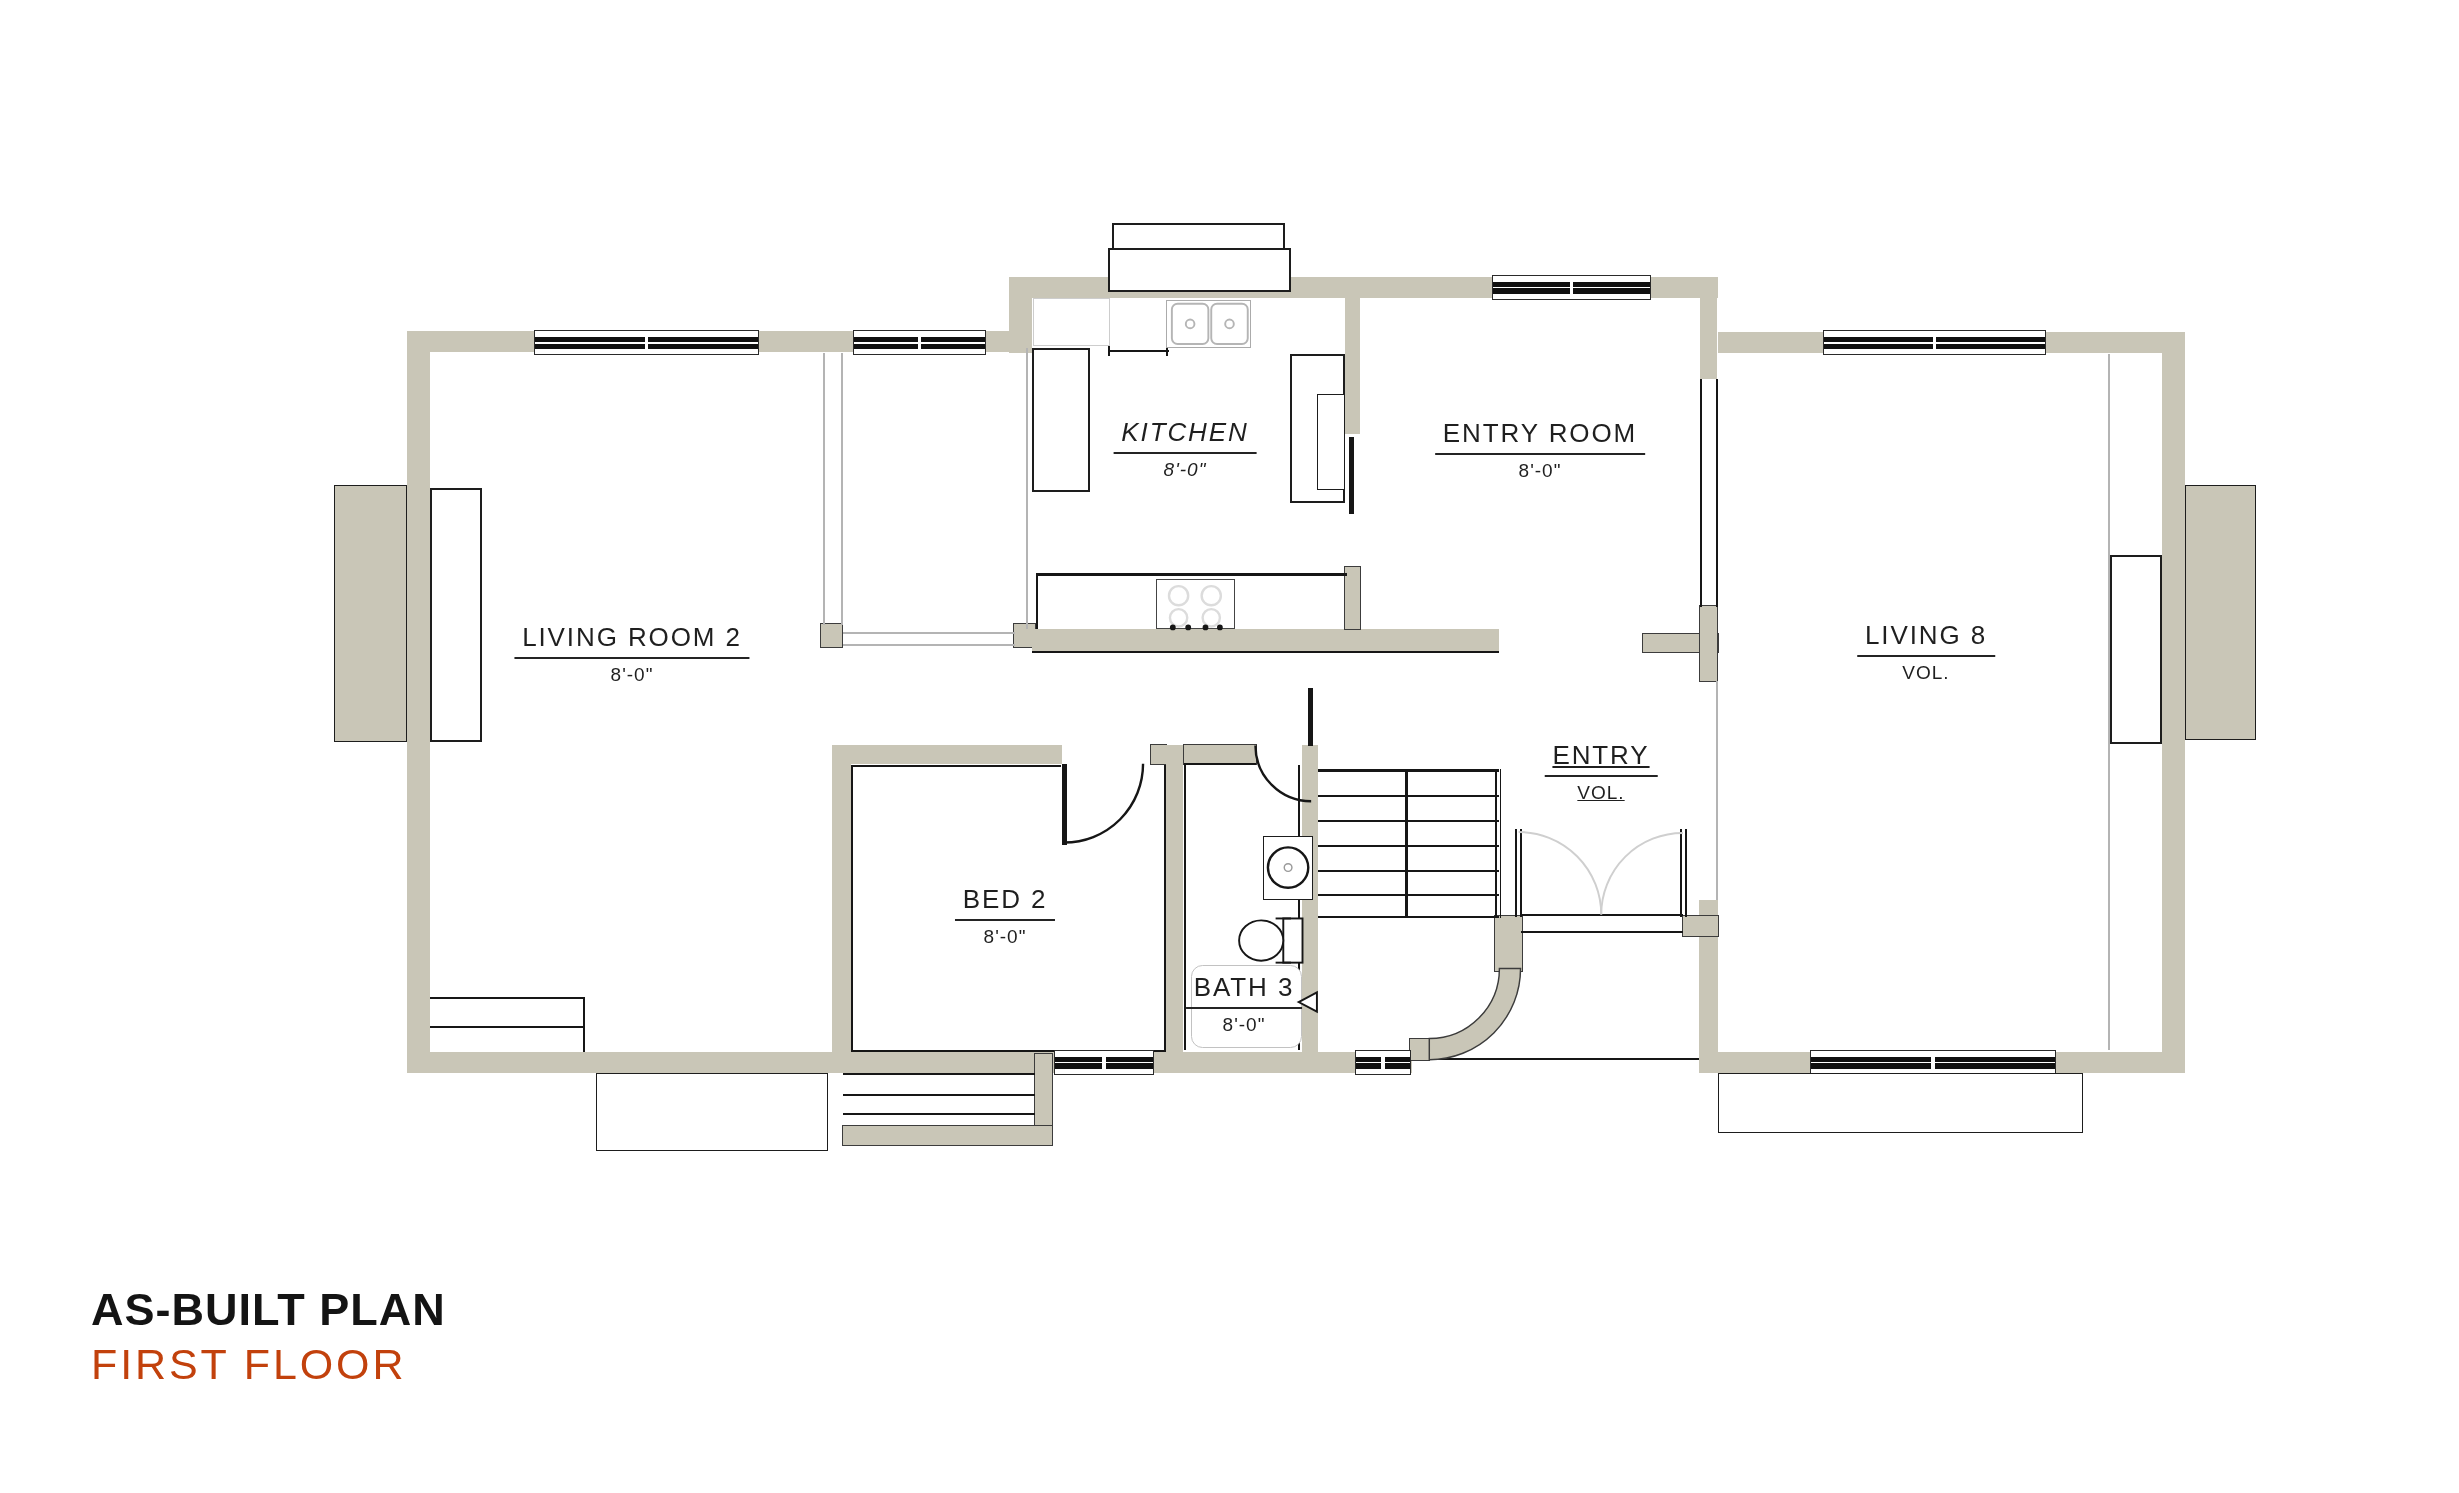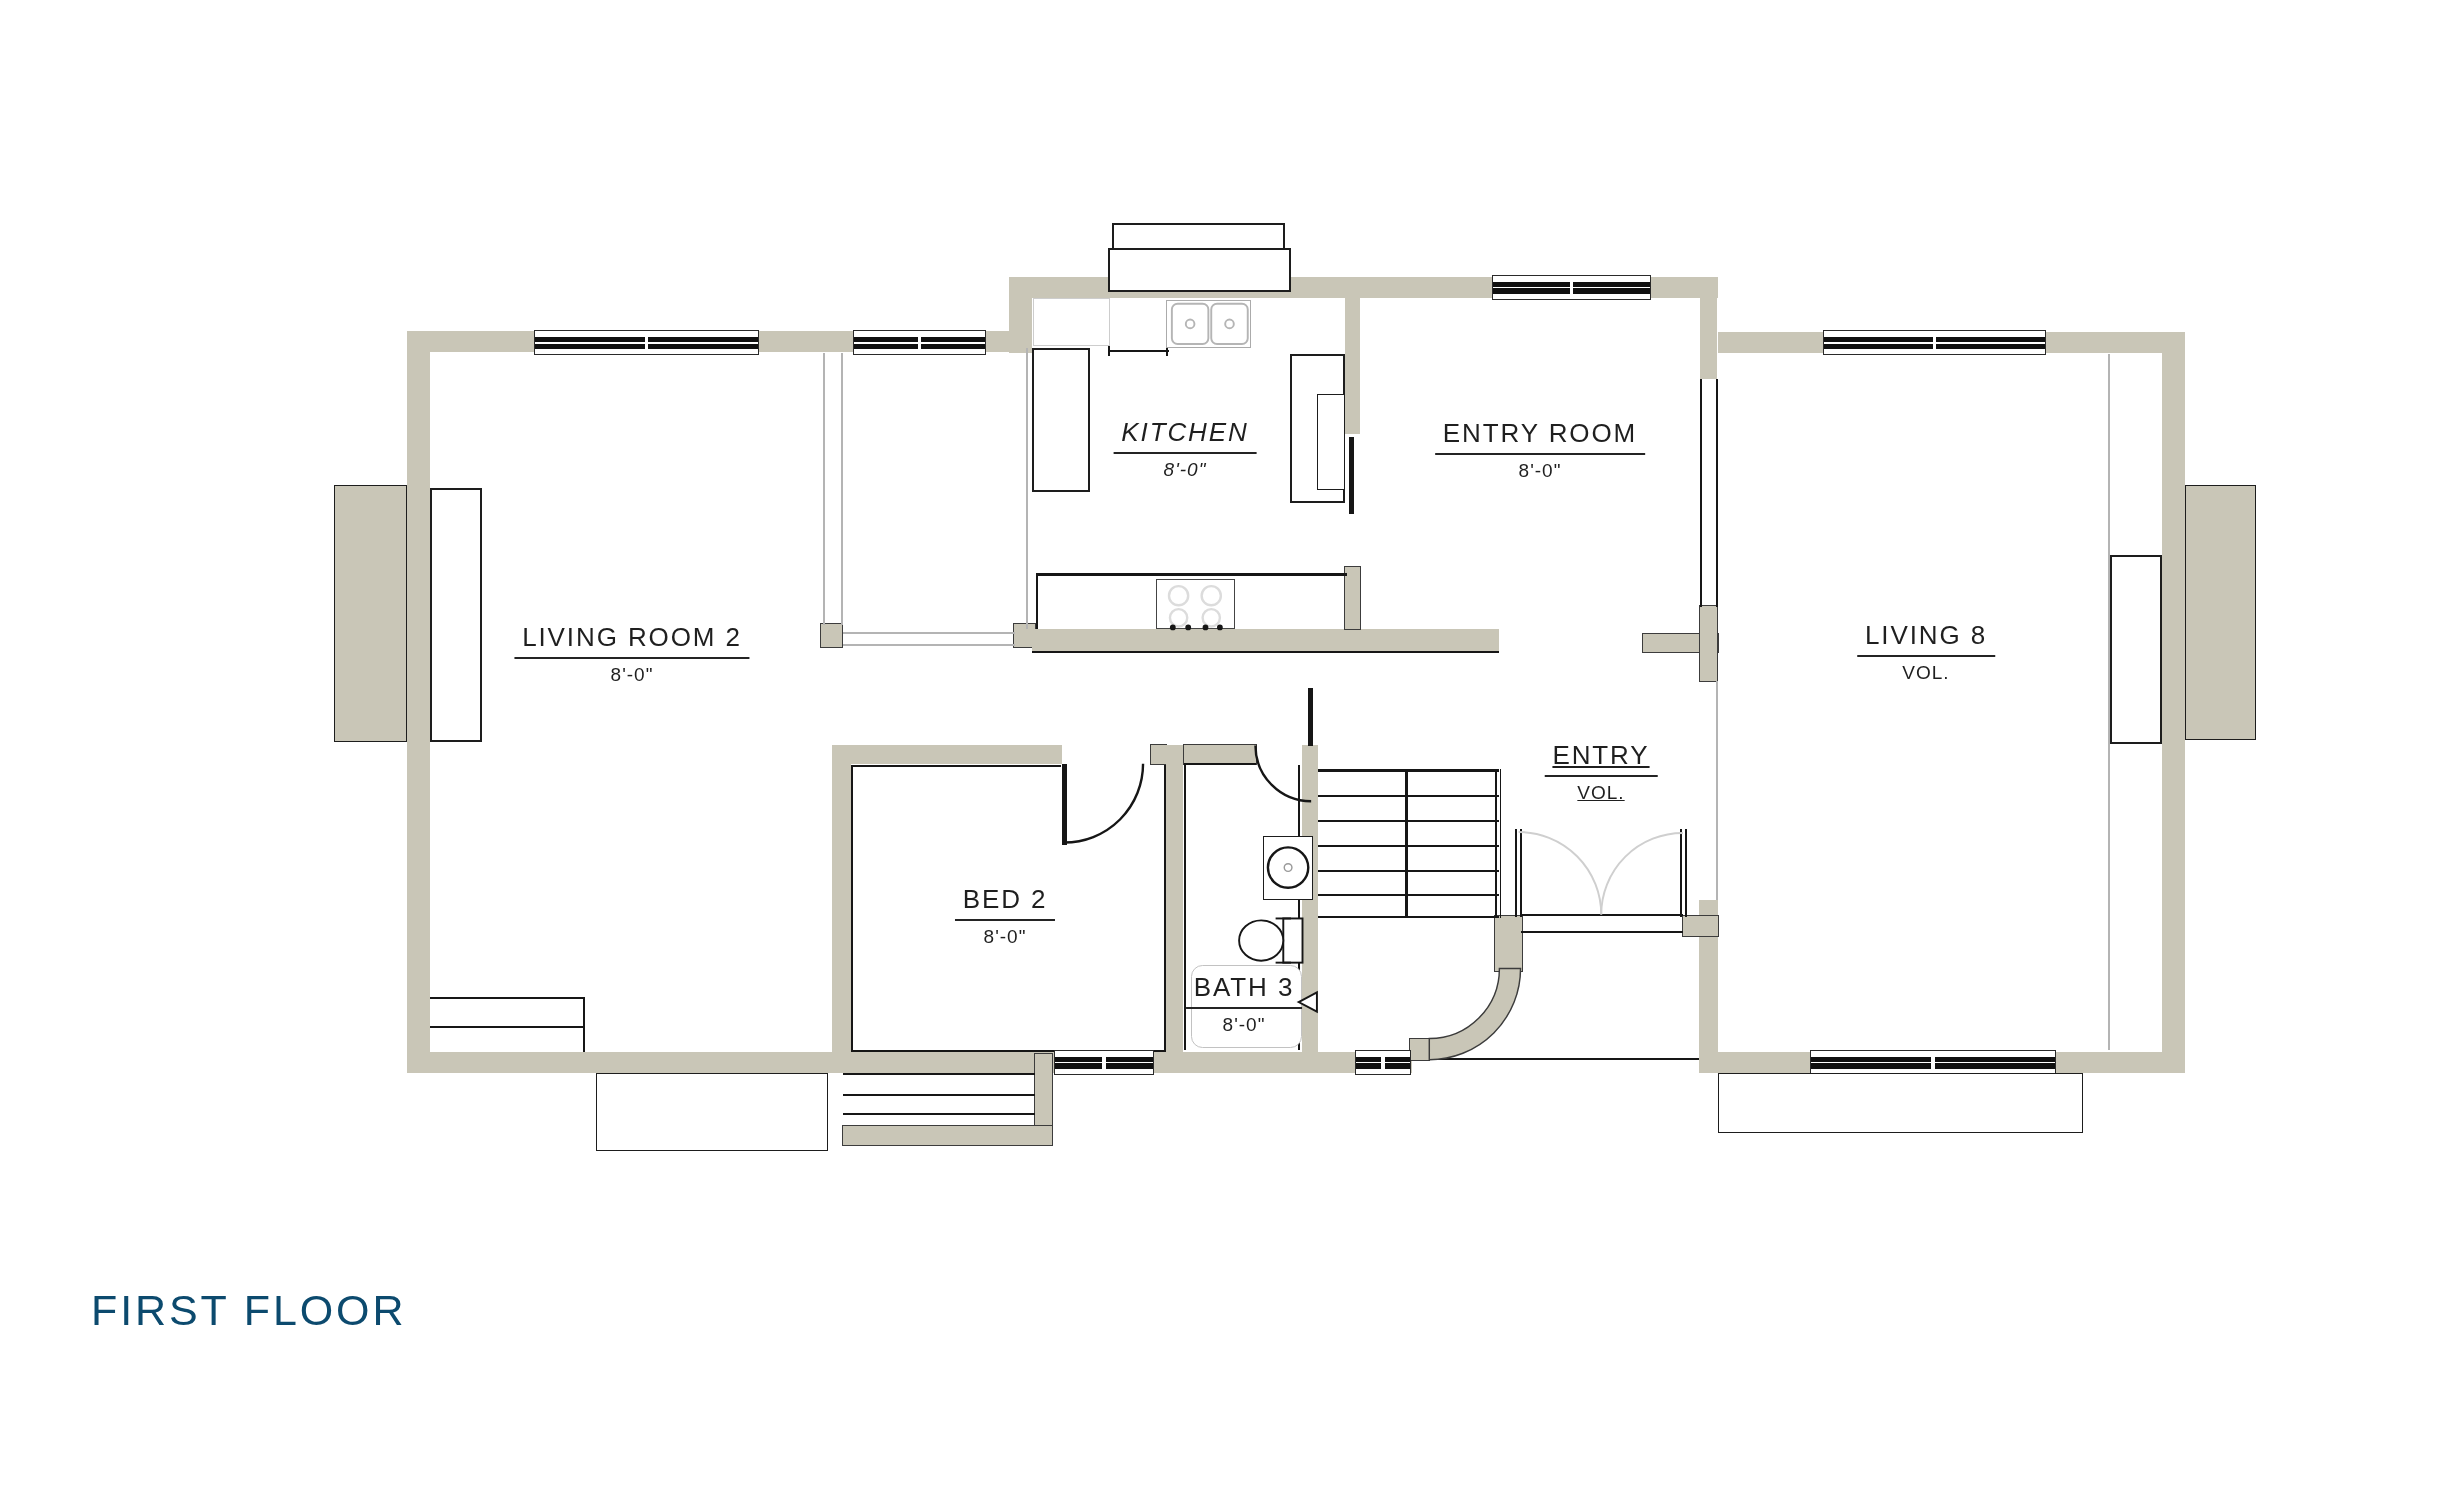--- a/index.html
+++ b/index.html
@@ -15,21 +15,21 @@
        background:
          linear-gradient(90deg,rgba(0,0,0,0) 0 calc(50% - 1.9px),#fff calc(50% - 1.9px) calc(50% + 1.9px),rgba(0,0,0,0) calc(50% + 1.9px) 100%),
          linear-gradient(180deg,#fff 0 5.8px,#101010 5.8px 11px,#fff 11px 12.5px,#101010 12.5px 18px,#fff 18px 100%);}
   .orc{position:absolute;background:#fff;box-sizing:border-box;}
   .rlabel{position:absolute;transform:translateX(-50%);display:flex;flex-direction:column;align-items:center;
           color:#1f1f1f;white-space:nowrap;z-index:30;}
   .rlabel .nm{font-size:26px;letter-spacing:1.9px;font-weight:500;border-bottom:2.4px solid #242424;padding:0 7.7px 3.8px;}
   .rlabel .dm{font-size:19px;letter-spacing:1px;margin-top:4.8px;}
   #titleblock{position:absolute;left:91px;top:1283px;color:#141414;z-index:40;}
   #titleblock .t-main{font-size:45px;font-weight:bold;letter-spacing:1px;line-height:54px;}
-  #titleblock .t-sub{font-size:43px;font-weight:normal;letter-spacing:2.9px;line-height:54px;color:#0c4a6e;}
+  #titleblock .t-sub{font-size:43px;font-weight:normal;letter-spacing:2.9px;line-height:54px;color:#c2410c;}
   svg#fixtures{position:absolute;left:0;top:0;z-index:20;}
   #walls{position:absolute;left:0;top:0;width:100%;height:100%;}
 </style>
 </head>
 <body>
 
 <div id="canvas">
   <div id="plan">
 
     <div id="walls">
@@ -193,16 +193,17 @@
       <span class="nm">BATH 3</span>
       <span class="dm">8'-0"</span>
     </div>
     <div class="rlabel" style="left:1601px;top:740px;text-decoration:underline;">
       <span class="nm">ENTRY</span>
       <span class="dm">VOL.</span>
     </div>
   </div>
 
   <div id="titleblock">
+    <div class="t-main">AS-BUILT PLAN</div>
     <div class="t-sub">FIRST FLOOR</div>
   </div>
 </div>
 
 
 </body></html>

